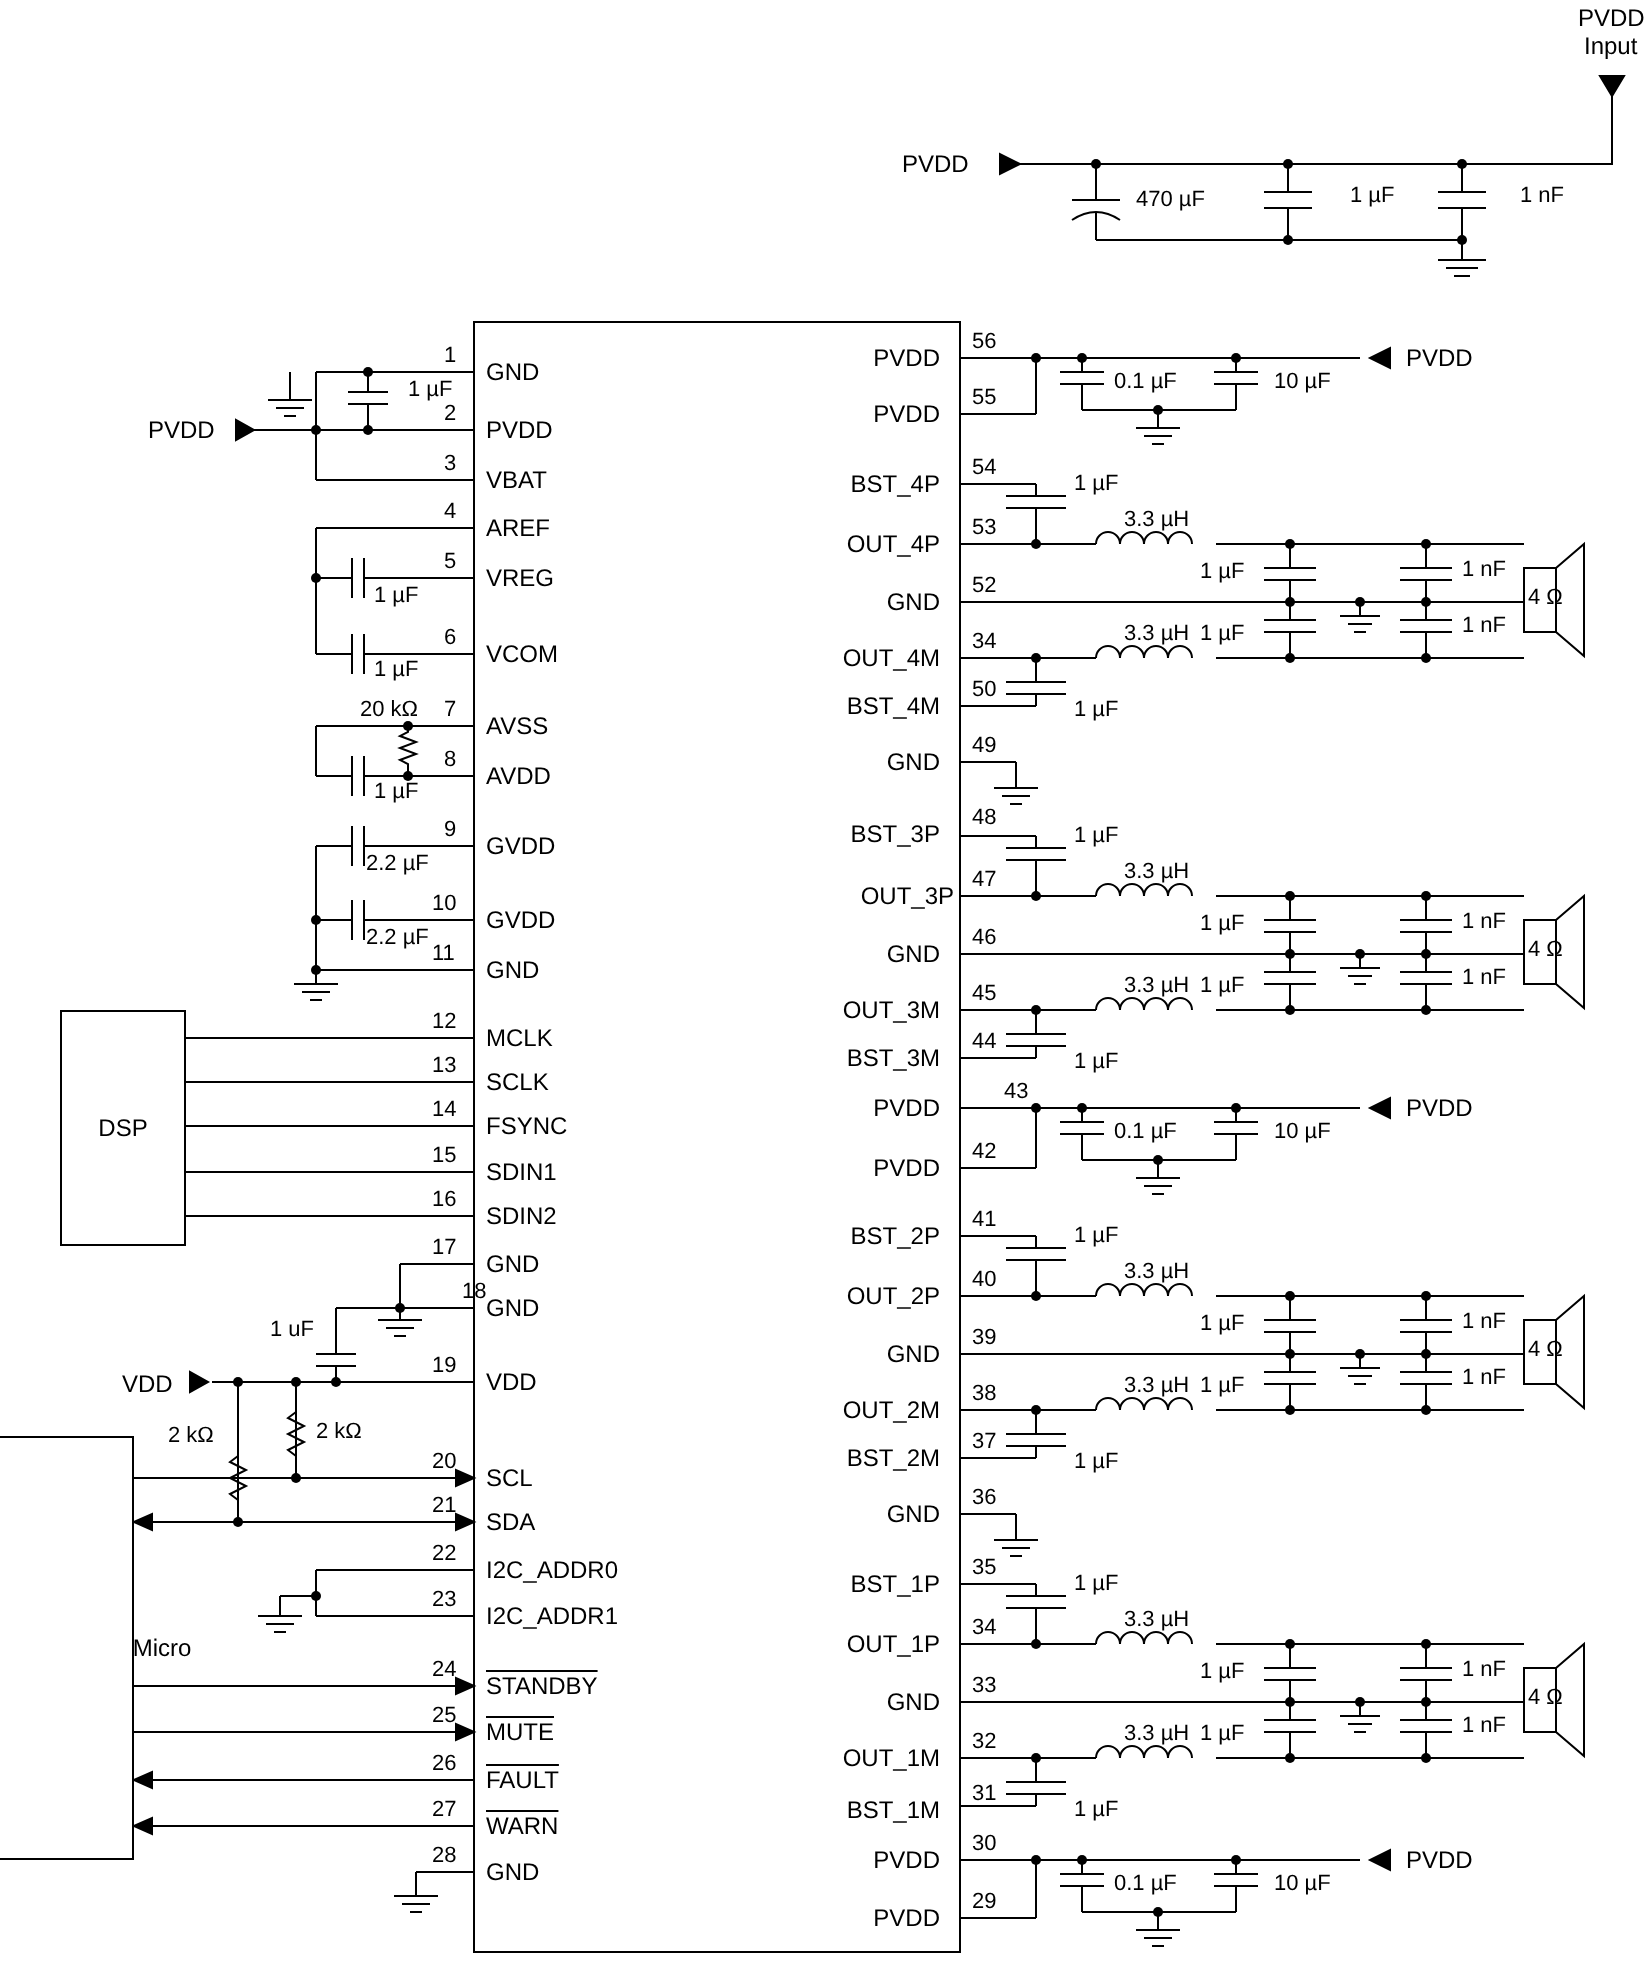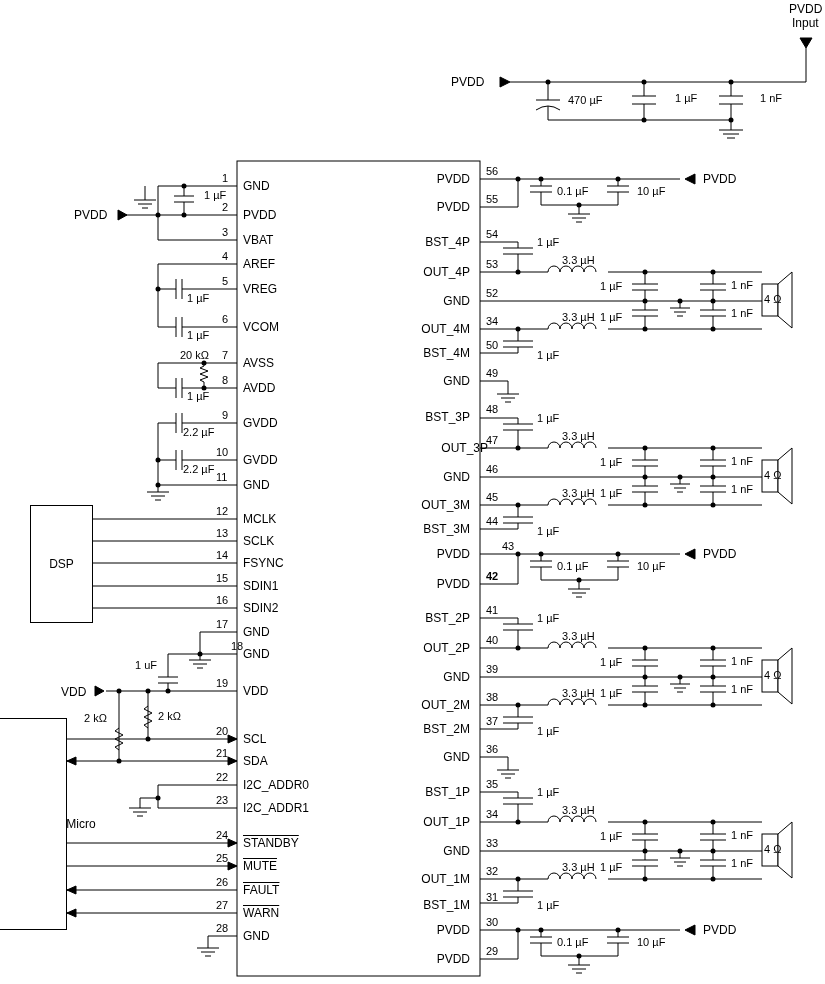--- a/index.html
+++ b/index.html
@@ -419,30 +419,30 @@
     <div class="lbl" style="right:355px;top:295px;">GND</div>
     <div class="pn" style="left:486px;top:316px;">34</div>
     <div class="lbl" style="right:355px;top:323px;">OUT_4M</div>
     <div class="pn" style="left:486px;top:340px;">50</div>
     <div class="lbl" style="right:355px;top:347px;">BST_4M</div>
     <div class="pn" style="left:486px;top:368px;">49</div>
     <div class="lbl" style="right:355px;top:375px;">GND</div>
     <div class="pn" style="left:486px;top:404px;">48</div>
     <div class="lbl" style="right:355px;top:411px;">BST_3P</div>
     <div class="pn" style="left:486px;top:435px;">47</div>
-    <div class="lbl" style="right:337px;top:442px;margin-left:12px;">OUT_3P</div>
+    <div class="lbl" style="right:348px;top:442px;margin-left:12px;">OUT_3P</div>
     <div class="pn" style="left:486px;top:464px;">46</div>
     <div class="lbl" style="right:355px;top:471px;">GND</div>
     <div class="pn" style="left:486px;top:492px;">45</div>
     <div class="lbl" style="right:355px;top:499px;">OUT_3M</div>
     <div class="pn" style="left:486px;top:516px;">44</div>
     <div class="lbl" style="right:355px;top:523px;">BST_3M</div>
     <div class="pn" style="left:486px;top:541px;margin-left:16px;">43</div>
     <div class="lbl" style="right:355px;top:548px;">PVDD</div>
-    <div class="pn" style="left:486px;top:571px;font-weight:bold;">42</div>
+    <div class="pn" style="left:486px;top:571px;">42</div>
     <div class="lbl" style="right:355px;top:578px;">PVDD</div>
     <div class="pn" style="left:486px;top:605px;">41</div>
     <div class="lbl" style="right:355px;top:612px;">BST_2P</div>
     <div class="pn" style="left:486px;top:635px;">40</div>
     <div class="lbl" style="right:355px;top:642px;">OUT_2P</div>
     <div class="pn" style="left:486px;top:664px;">39</div>
     <div class="lbl" style="right:355px;top:671px;">GND</div>
     <div class="pn" style="left:486px;top:692px;">38</div>
     <div class="lbl" style="right:355px;top:699px;">OUT_2M</div>
     <div class="pn" style="left:486px;top:716px;">37</div>

